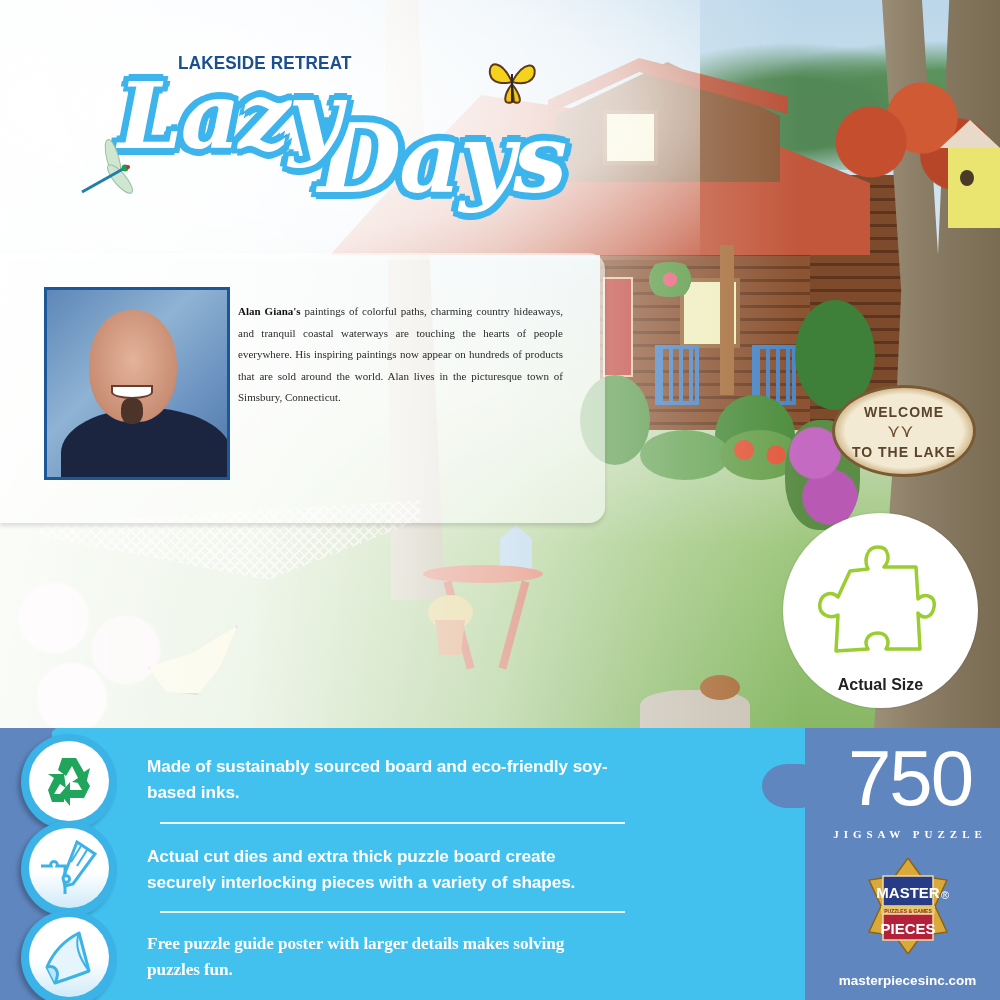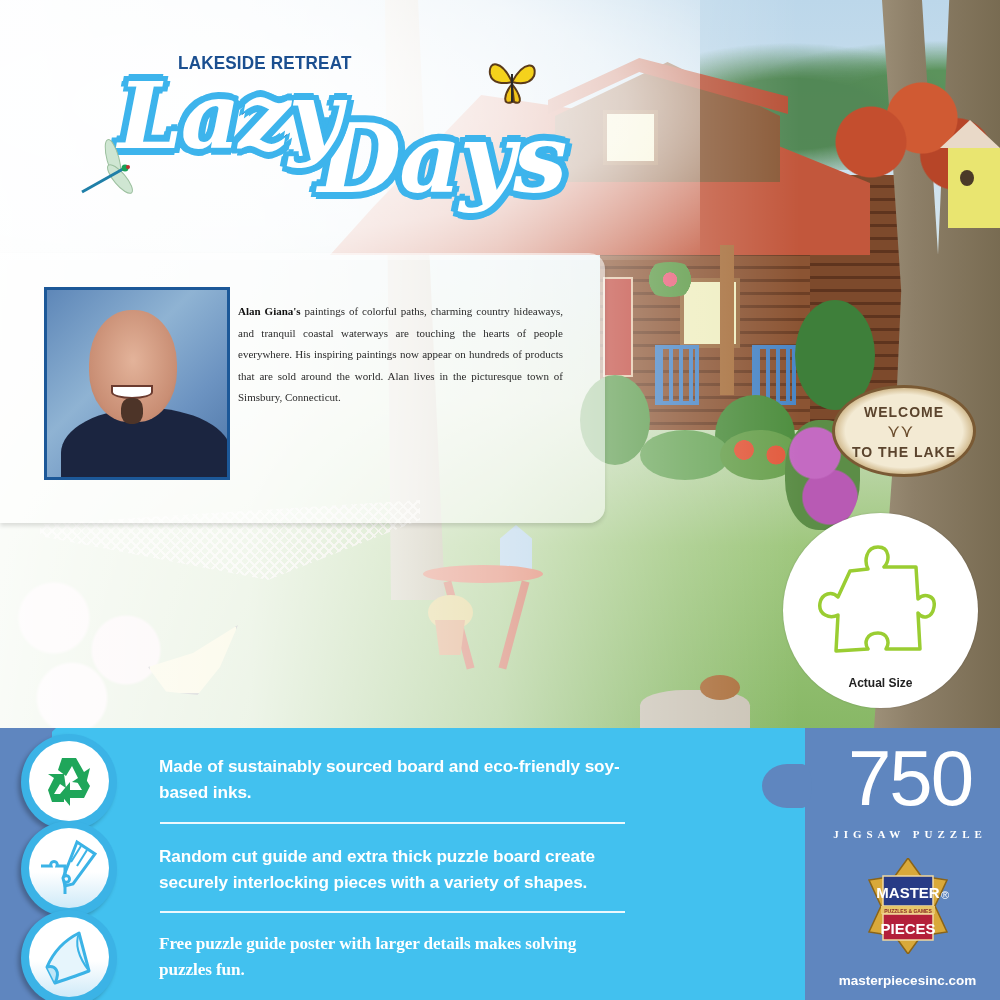--- a/index.html
+++ b/index.html
@@ -106,36 +106,36 @@
     .photo-body { position: absolute; left: 14px; top: 118px; width: 170px; height: 90px; border-radius: 50% 50% 0 0; background: #1b2540; }
     .bio-text { position: absolute; left: 238px; top: 301px; width: 325px; font-family: Liberation Serif, serif;
       font-size: 11px; line-height: 21.5px; color: #2a2a2a; text-align: justify; }
     .bio-text .name { font-weight: bold; color: #111; }
 
     
     .actual-size { position: absolute; left: 783px; top: 513px; width: 195px; height: 195px; border-radius: 50%;
       background: #fff; box-shadow: 0 0 2px rgba(0,0,0,0.2); }
     .piece-outline { position: absolute; left: 33px; top: 30px; width: 120px; height: 120px; }
     .actual-size-label { position: absolute; left: 0; width: 100%; top: 163px; text-align: center;
-      font-size: 12px; font-weight: bold; color: #222; font-family: "Liberation Sans Narrow", "Liberation Sans", sans-serif; }
+      font-size: 16px; font-weight: bold; color: #222; font-family: "Liberation Sans Narrow", "Liberation Sans", sans-serif; }
 
     
     .bottom-band { position: absolute; left: 0; top: 728px; width: 1000px; height: 272px; background: #42c1ef; }
     .left-strip { position: absolute; left: 0; top: 728px; width: 52px; height: 272px; background: #5f86bf;
       clip-path: polygon(0 0, 100% 0, 100% 100%, 0 100%); }
     .left-strip-notch { position: absolute; left: 0; top: 728px; width: 56px; height: 16px; background: #5f86bf;
       clip-path: polygon(0 0, 100% 0, 70% 100%, 0 100%); }
     .feature-icon-ring { position: absolute; left: 21px; width: 96px; height: 96px; border-radius: 50%; background: #3bb3e6;
       box-shadow: -3px 3px 4px rgba(0,0,0,0.25); }
     .feature-icon { position: absolute; left: 8px; top: 7px; width: 80px; height: 80px; border-radius: 50%; background: #fff;
       display: flex; align-items: center; justify-content: center; }
     .feature-icon.gradient { background: linear-gradient(180deg, #ffffff 0%, #ffffff 55%, #cfeaf8 100%); }
     .ring-1 { top: 734px; } .ring-2 { top: 821px; } .ring-3 { top: 910px; }
 
-    .feature-text { position: absolute; left: 159px; width: 470px; font-family: "Liberation Sans", sans-serif;
+    .feature-text { position: absolute; left: 147px; width: 470px; font-family: "Liberation Sans", sans-serif;
       font-weight: bold; font-size: 17.2px; line-height: 26px; color: #ffffff; letter-spacing: -0.1px; }
     .ft-1 { top: 753px; } .ft-2 { top: 843px; } .ft-3 { top: 931px; font-family: Liberation Serif, serif; }
     .divider { position: absolute; left: 160px; width: 465px; height: 2px; background: #ffffff; opacity: .9; }
     .div-1 { top: 822px; } .div-2 { top: 911px; }
 
     
     .right-panel { position: absolute; left: 805px; top: 728px; width: 195px; height: 272px; background: #5f86bf; }
     .puzzle-tab { position: absolute; left: 762px; top: 764px; width: 50px; height: 44px; background: #5f86bf;
       border-radius: 50% 20% 20% 50% / 50% 50% 50% 50%; }
     .piece-count { position: absolute; left: 830px; top: 738px; width: 160px; font-family: "Liberation Sans", sans-serif;
@@ -262,21 +262,21 @@
     <svg width="60" height="60" viewBox="0 0 60 60">
       <path d="M8 40 C14 26, 24 14, 40 6 L50 44 C40 48, 28 52, 16 56 Z" fill="#e6f5fc" stroke="#3bb3e6" stroke-width="3" stroke-linejoin="round"></path>
       <path d="M8 40 C16 38, 22 44, 16 56" fill="#bfe6f7" stroke="#3bb3e6" stroke-width="3"></path>
       <path d="M40 6 C36 16, 38 28, 50 44" fill="none" stroke="#3bb3e6" stroke-width="2"></path>
     </svg>
   </div>
 </div>
 
 <div class="feature-text ft-1">Made of sustainably sourced board and eco-friendly soy-based inks.</div>
 <div class="divider div-1"></div>
-<div class="feature-text ft-2">Random cut guide and extra thick puzzle board create securely interlocking pieces with a variety of shapes.</div>
+<div class="feature-text ft-2">Actual cut dies and extra thick puzzle board create securely interlocking pieces with a variety of shapes.</div>
 <div class="divider div-2"></div>
 <div class="feature-text ft-3">Free puzzle guide poster with larger details makes solving puzzles fun.</div>
 
 <div class="right-panel"></div>
 <div class="puzzle-tab"></div>
 <div class="piece-count">750</div>
 <div class="jigsaw-label">JIGSAW PUZZLE</div>
 
 <svg class="brand-logo" viewBox="0 0 90 96">
   <polygon points="45,0 58,18 84,22 72,48 84,74 58,78 45,96 32,78 6,74 18,48 6,22 32,18" fill="#d9a93a" stroke="#8a6418" stroke-width="1.5"></polygon>

